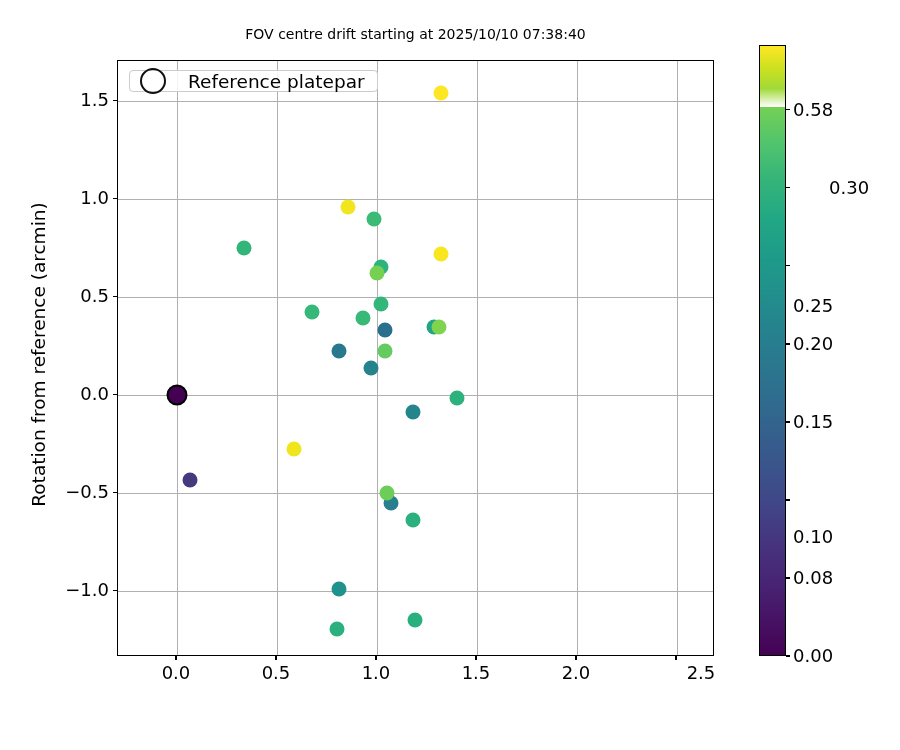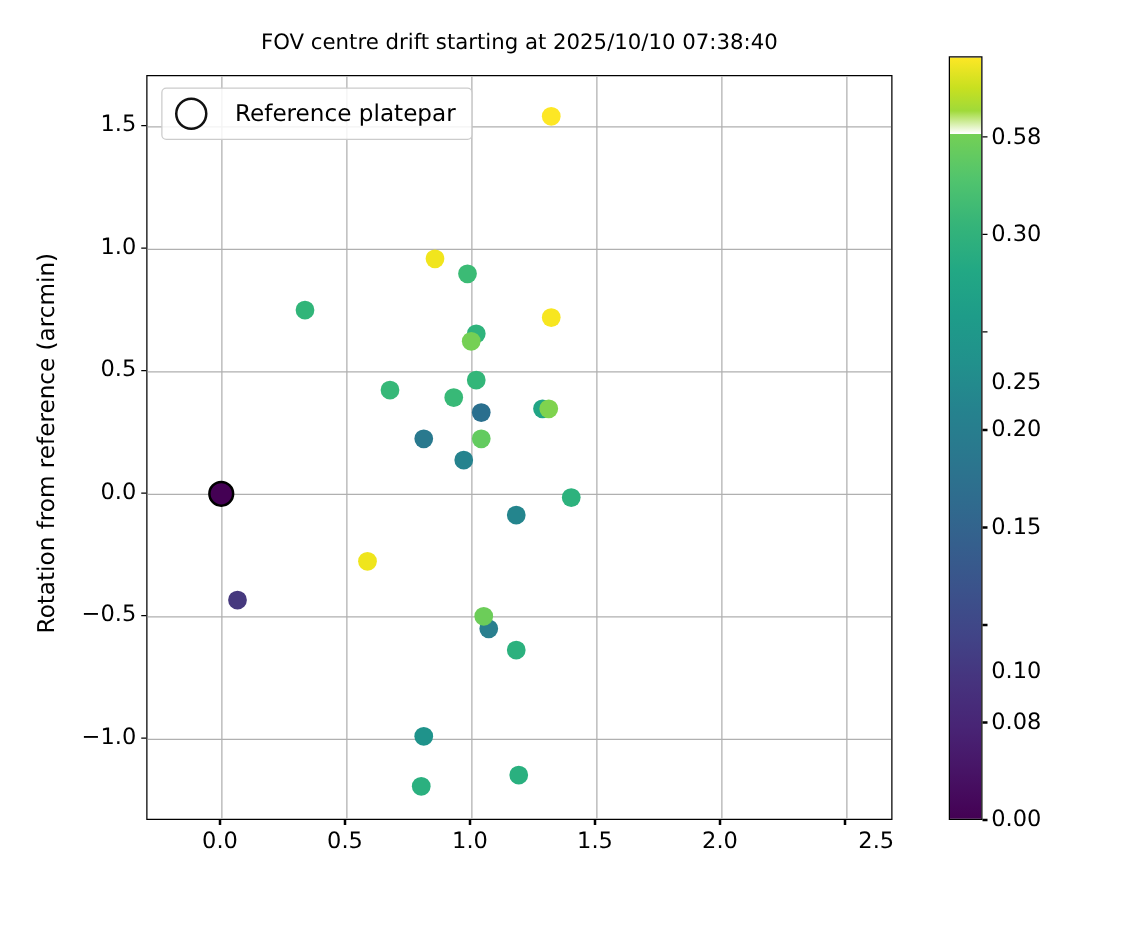--- a/index.html
+++ b/index.html
@@ -20,21 +20,21 @@
     height: 750px;
     background: #ffffff;
   }
   
   #plot-title {
     position: absolute;
     left: 117px;
     top: 22px;
     width: 597px;
     text-align: center;
-    font-size: 17px;
+    font-size: 14px;
     line-height: 24px;
     white-space: nowrap;
     color: #000;
   }
   
   #axes {
     position: absolute;
     left: 117px;
     top: 60px;
     width: 597px;
@@ -108,21 +108,21 @@
     font-size: 18.5px;
     transform: rotate(-90deg);
     transform-origin: center center;
     white-space: nowrap;
   }
   
   #legend {
     position: absolute;
     left: 129px;
     top: 70px;
-    height: 42px;
+    height: 22px;
     box-sizing: border-box;
     border: 1px solid #cccccc;
     border-radius: 4px;
     background: rgba(255,255,255,0.85);
     display: flex;
     align-items: center;
     padding: 0 12px 0 10px;
   }
   #legend-marker {
     width: 22px;
@@ -281,18 +281,18 @@
       <div class="cb-label" style="top: 522px;">0.08</div>
       <div class="cb-tick" style="top: 454.2px;"></div>
       <div class="cb-label" style="top: 443.9px; margin-top: 37px;">0.10</div>
       <div class="cb-tick" style="top: 376.2px;"></div>
       <div class="cb-label" style="top: 365.9px;">0.15</div>
       <div class="cb-tick" style="top: 298.2px;"></div>
       <div class="cb-label" style="top: 287.9px;">0.20</div>
       <div class="cb-tick" style="top: 220.1px;"></div>
       <div class="cb-label" style="top: 209.8px; margin-top: 40px;">0.25</div>
       <div class="cb-tick" style="top: 142.1px;"></div>
-      <div class="cb-label" style="top: 131.8px;">0.30</div>
+      <div class="cb-label" style="top: 131.8px; margin-left: 36px;">0.30</div>
       <div class="cb-tick" style="top: 64.1px;"></div>
       <div class="cb-label" style="top: 53.8px;">0.58</div>
     </div>
 
 </div>
 
 </body></html>

